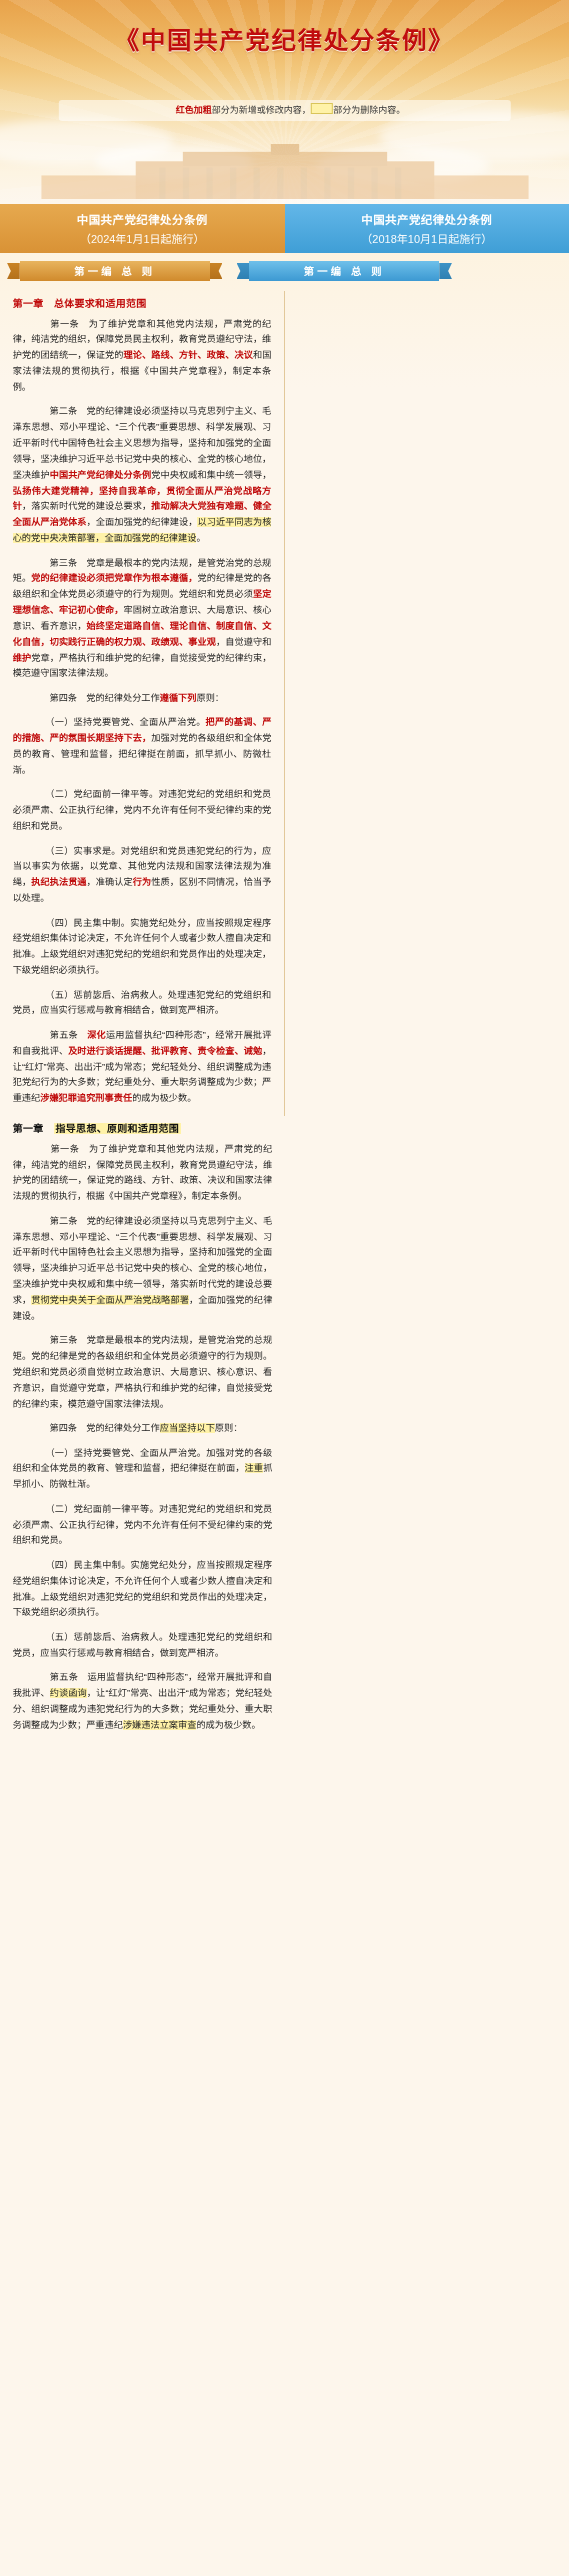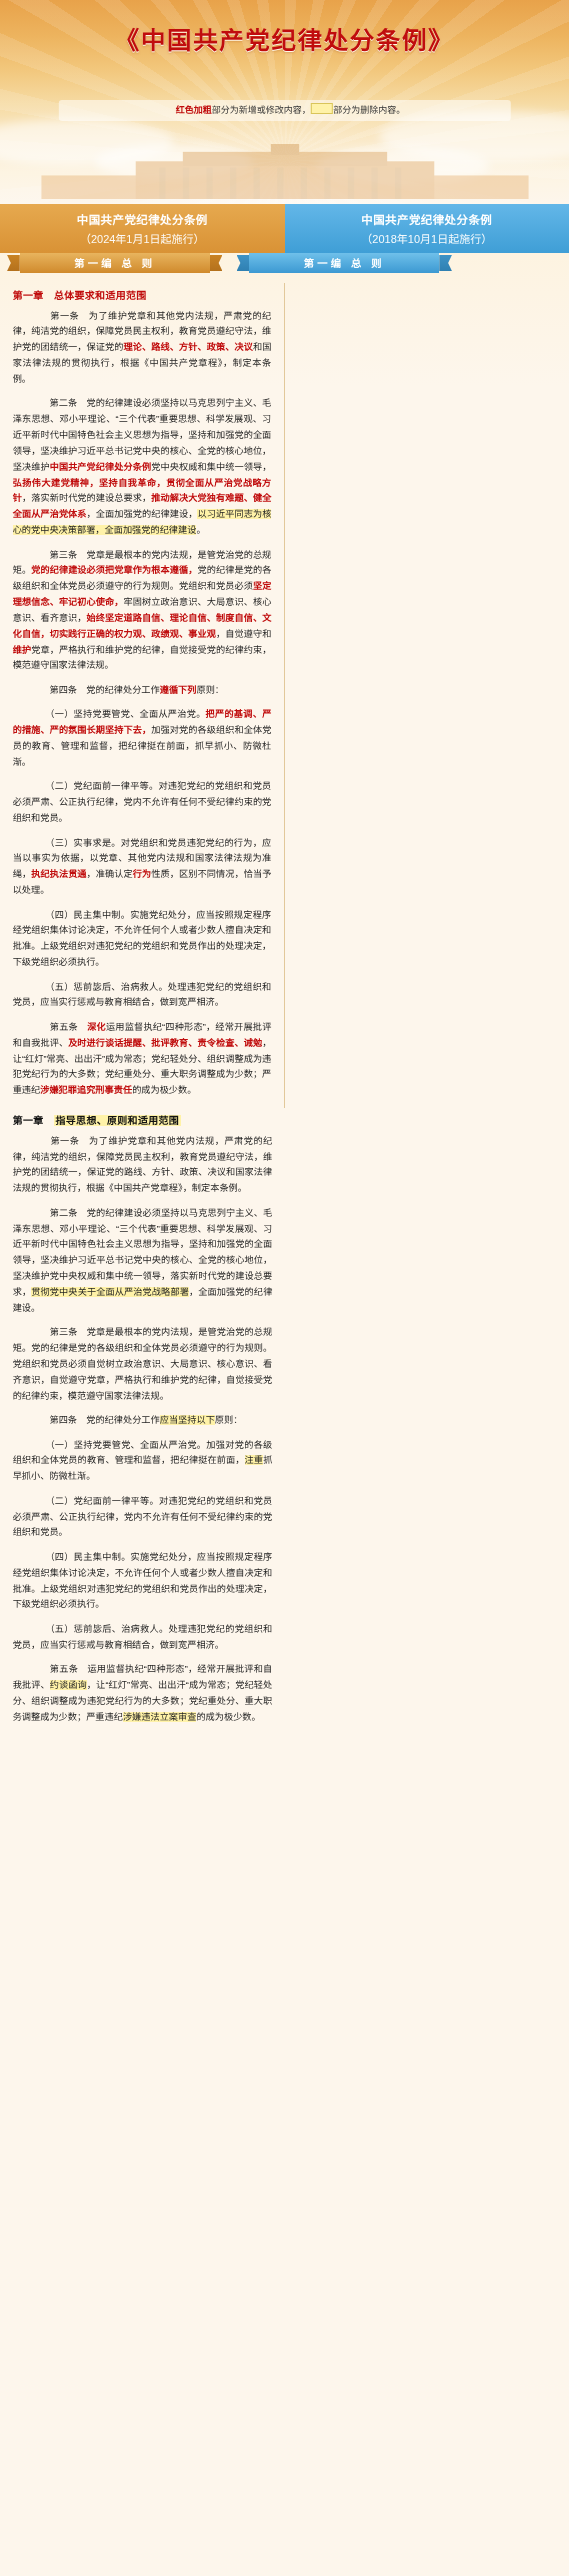--- a/index.html
+++ b/index.html
@@ -71,21 +71,21 @@
   .colhead{
     width:285px;box-sizing:border-box;
     text-align:center;color:#fff;padding:7.1px 0 6.3px;
   }
   .colhead .ttl{font-size:11.5px;font-weight:bold;letter-spacing:0.4px;
     font-family:"DejaVu Serif","Liberation Serif",serif;}
   .colhead .date{font-size:11px;margin-top:3.2px;opacity:.95;}
   .ch-left{background:linear-gradient(180deg,#e6a94f,#d99235);}
   .ch-right{background:linear-gradient(180deg,#63b7e8,#3f9ed6);}
   
-  .banners{display:flex;width:459px;}
+  .banners{display:flex;width:459px;padding-top:8px;}
   .bancell{width:285px;display:flex;justify-content:center;}
   .banner{
     position:relative;width:190px;height:20.6px;line-height:20.6px;text-align:center;
     color:#fff;font-size:10.3px;font-weight:bold;letter-spacing:3.2px;
     font-family:"DejaVu Serif","Liberation Serif",serif;
   }
   .banner.left{background:linear-gradient(180deg,#e8b45e,#d08a2c);}
   .banner.right{background:linear-gradient(180deg,#6fc0ea,#3c99d2);}
   .banner:before,.banner:after{
     content:"";position:absolute;top:2.4px;width:12.7px;height:16px;

